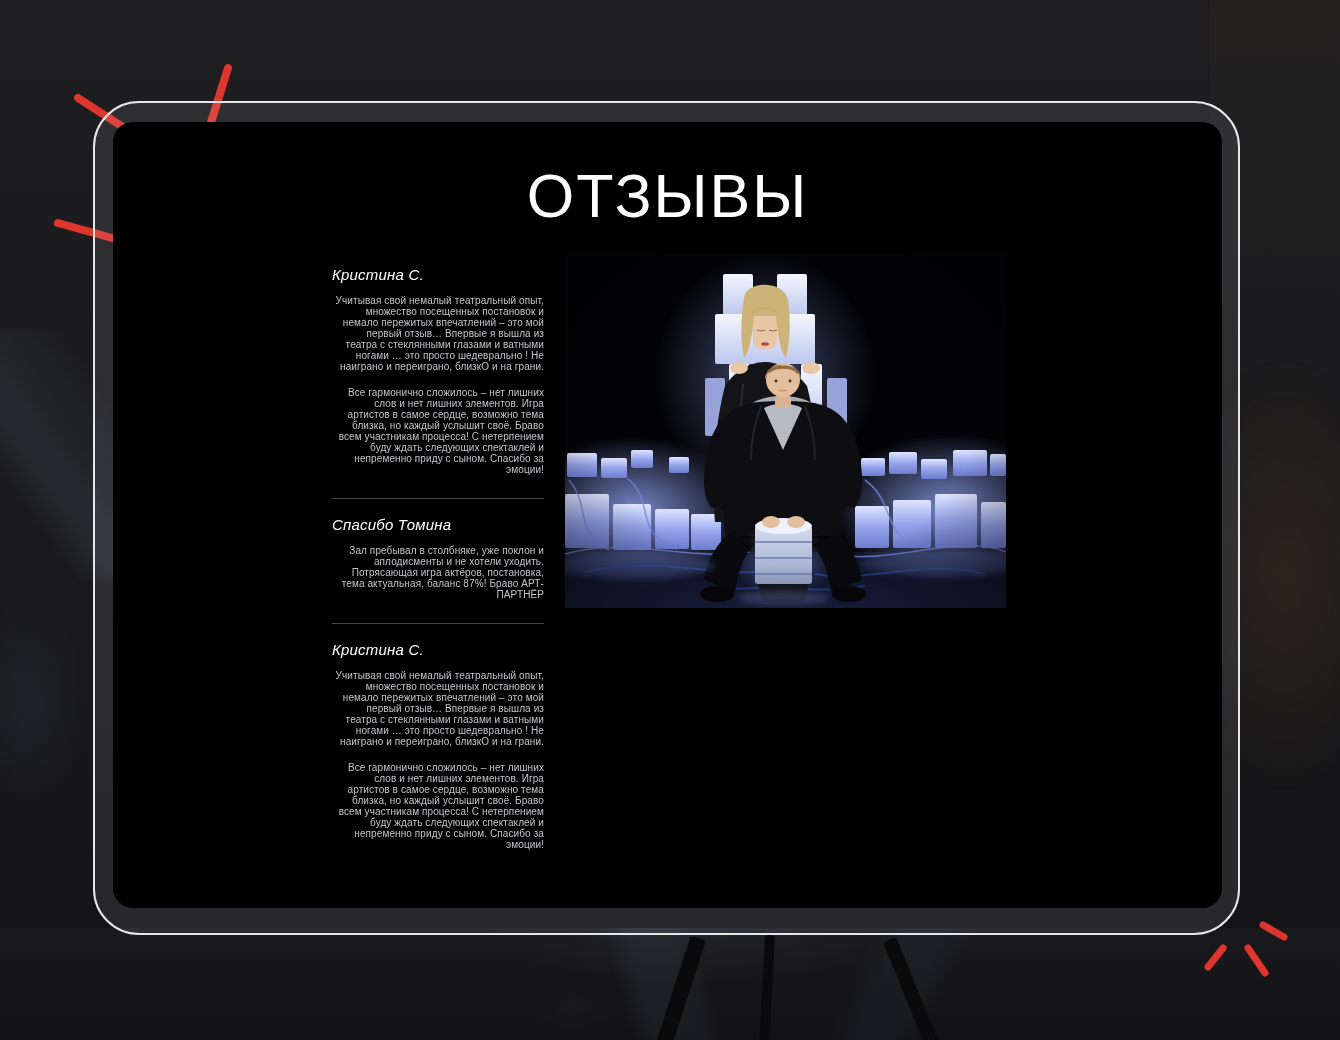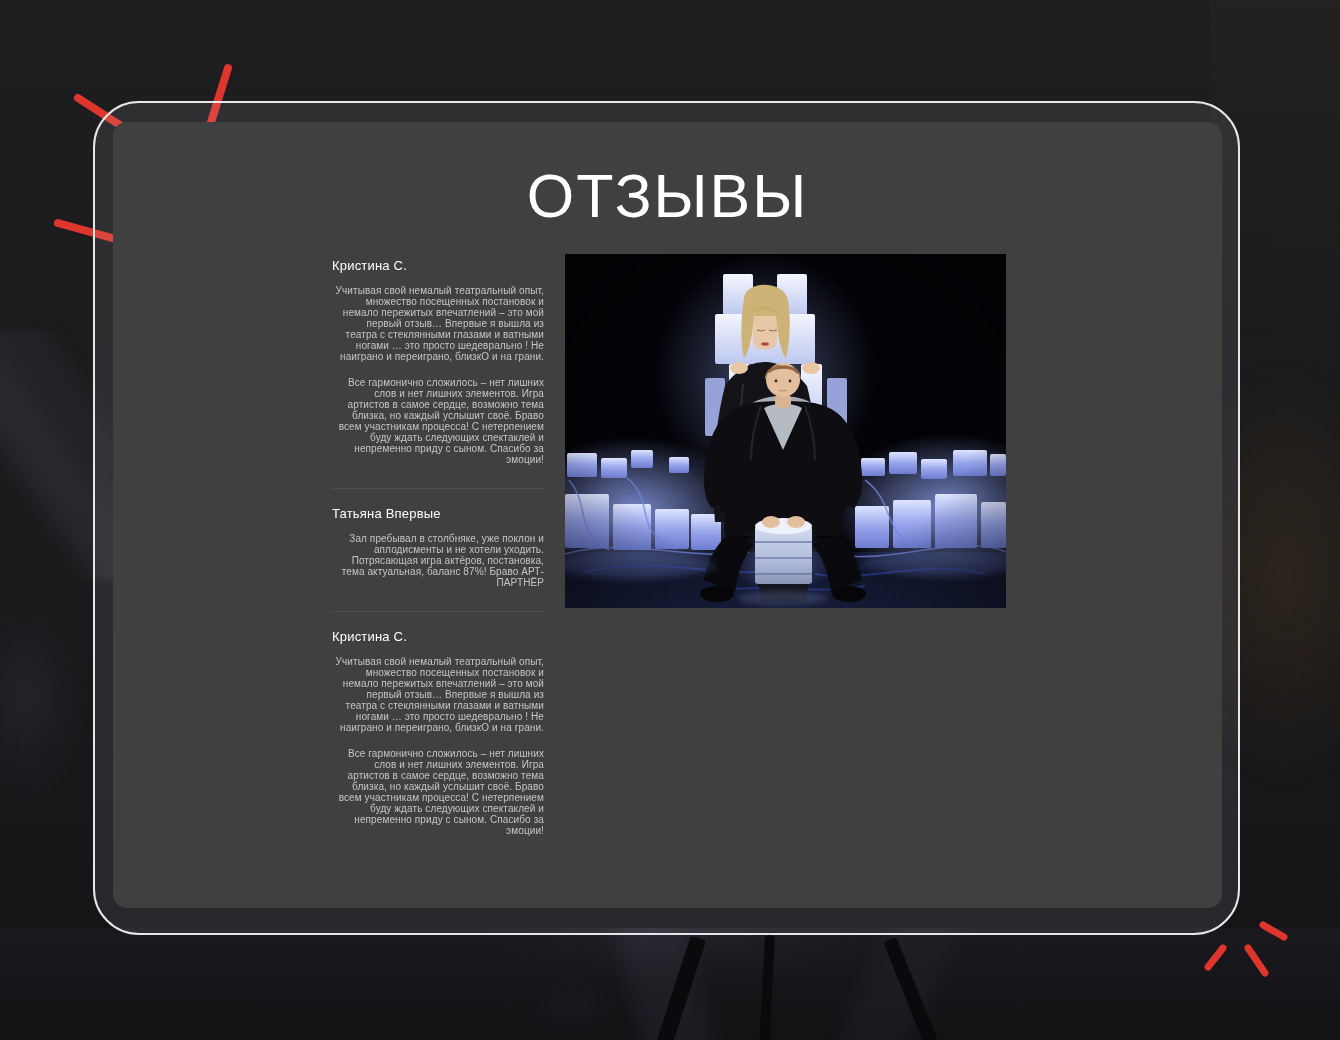--- a/index.html
+++ b/index.html
@@ -29,27 +29,27 @@
   .tripod{position:absolute;background:#0a0a0d;border-radius:4px}
   .tripod.t1{left:672px;top:935px;width:16px;height:120px;transform:rotate(18deg)}
   .tripod.t2{left:905px;top:935px;width:14px;height:120px;transform:rotate(-22deg)}
   .tripod.t3{left:762px;top:935px;width:10px;height:115px;transform:rotate(3deg)}
   .shoe{position:absolute;left:515px;top:972px;width:115px;height:70px;
     background:radial-gradient(closest-side,rgba(24,24,30,.95),rgba(24,24,30,0) 78%);}
   
   .frame{position:absolute;left:93px;top:101px;width:1143px;height:830px;
     border:2px solid #e7e7ea;border-radius:46px;background:rgba(205,210,222,.10);}
   .panel{position:absolute;left:113px;top:122px;width:1109px;height:786px;
-    background:#404040;border-radius:14px;overflow:hidden;}
+    background:#000000;border-radius:20px;overflow:hidden;}
   
   .title{position:absolute;left:0;top:44px;width:100%;margin:0;text-align:center;
     color:#ffffff;font-size:61px;font-weight:400;letter-spacing:2px;line-height:1;}
   .content{position:absolute;left:219px;top:132px;display:flex;gap:21px;}
   .reviews{width:212px;margin-top:4px;}
-  .rname{margin:0 0 12px;font-size:13px;font-weight:500;color:#ffffff;letter-spacing:.2px;}
+  .rname{margin:8px 0 12px;font-size:15px;font-weight:500;color:#ffffff;letter-spacing:.2px;font-style:italic;}
   .rp{margin:0 0 15px;font-size:10px;line-height:11px;color:#c4c5c8;letter-spacing:.1px;text-align:right;}
   .divider{border:none;border-top:1px solid #515155;margin:23px 0 17px;opacity:.85;}
   .photo{width:441px;height:354px;flex:none;}
   .photo svg{display:block}
   
   .sparkle{position:absolute;overflow:visible}
   .sparkle.tl{left:40px;top:50px}
   .sparkle.br{left:1195px;top:915px}
 </style>
 </head>
@@ -90,21 +90,21 @@
     <div class="reviews">
 
       <section class="review">
         <h3 class="rname">Кристина С.</h3>
         <p class="rp">Учитывая свой немалый театральный опыт, множество посещенных постановок и немало пережитых впечатлений – это мой первый отзыв… Впервые я вышла из театра с стеклянными глазами и ватными ногами … это просто шедеврально ! Не наиграно и переиграно, близкО и на грани.</p>
         <p class="rp">Все гармонично сложилось – нет лишних слов и нет лишних элементов. Игра артистов в самое сердце, возможно тема близка, но каждый услышит своё. Браво всем участникам процесса! С нетерпением буду ждать следующих спектаклей и непременно приду с сыном. Спасибо за эмоции!</p>
         <hr class="divider">
       </section>
 
       <section class="review">
-        <h3 class="rname">Татьяна Впервые</h3>
+        <h3 class="rname">Спасибо Томина</h3>
         <p class="rp">Зал пребывал в столбняке, уже поклон и аплодисменты и не хотели уходить. Потрясающая игра актёров, постановка, тема актуальная, баланс 87%! Браво АРТ-ПАРТНЁР</p>
         <hr class="divider">
       </section>
 
       <section class="review">
         <h3 class="rname">Кристина С.</h3>
         <p class="rp">Учитывая свой немалый театральный опыт, множество посещенных постановок и немало пережитых впечатлений – это мой первый отзыв… Впервые я вышла из театра с стеклянными глазами и ватными ногами … это просто шедеврально ! Не наиграно и переиграно, близкО и на грани.</p>
         <p class="rp">Все гармонично сложилось – нет лишних слов и нет лишних элементов. Игра артистов в самое сердце, возможно тема близка, но каждый услышит своё. Браво всем участникам процесса! С нетерпением буду ждать следующих спектаклей и непременно приду с сыном. Спасибо за эмоции!</p>
 
       </section>

